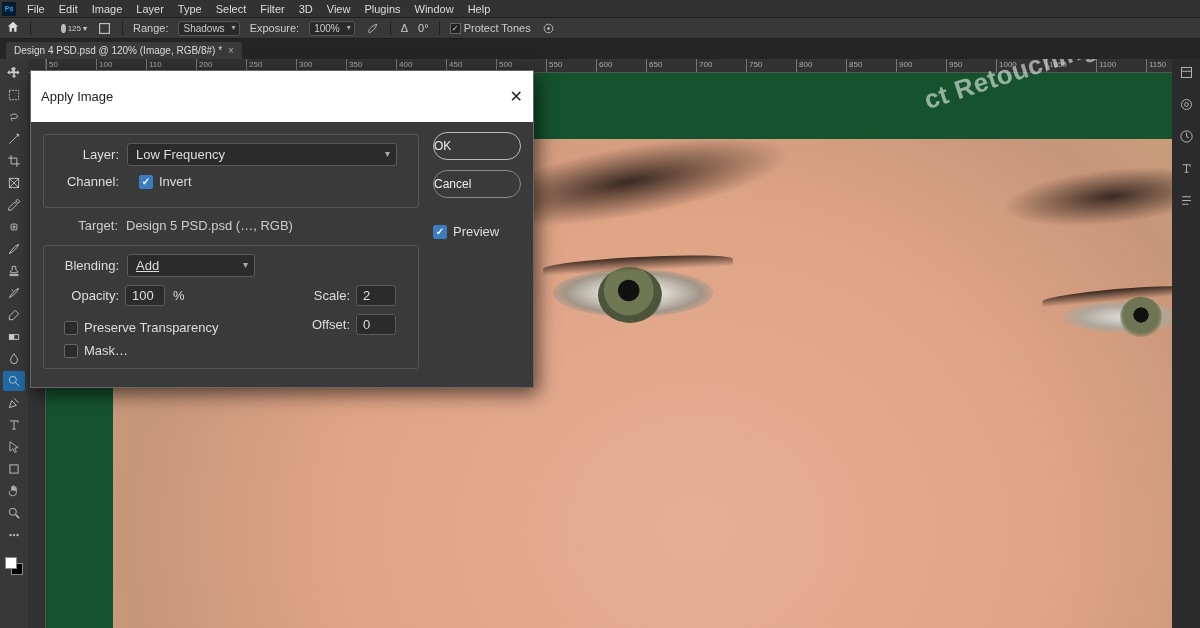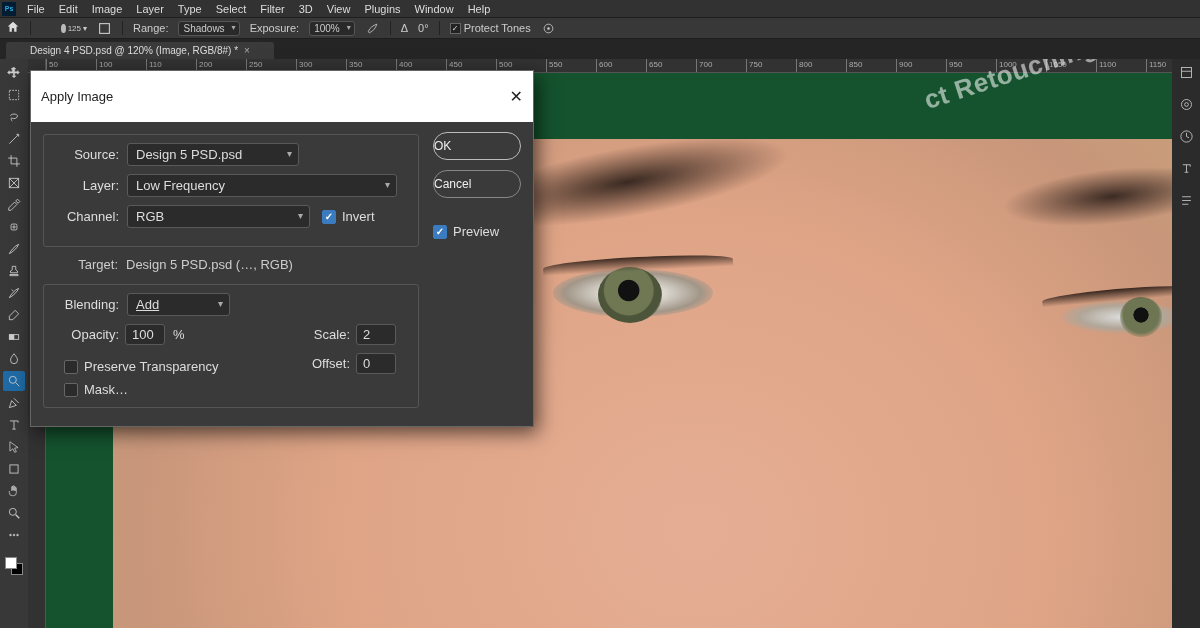--- a/index.html
+++ b/index.html
@@ -15,21 +15,21 @@
   .brush-swatch { width: 26px; height: 16px; display: flex; align-items: center; gap: 2px; margin-left: 20px; }
   .brush-circle { width: 9px; height: 9px; border-radius: 50%; background: #bbb; }
   .opt-dd { background: #292929; border: 1px solid #555; padding: 1px 14px 1px 4px; border-radius: 3px; position: relative; font-size: 10px; }
   .opt-dd::after { content: "▾"; position: absolute; right: 3px; top: 1px; font-size: 8px; color: #aaa; }
   .opt-check { width: 11px; height: 11px; background: #222; border: 1px solid #666; display: inline-flex; align-items: center; justify-content: center; margin-right: 3px; }
   .opt-check.checked::before { content: "✓"; color: #ddd; font-size: 8px; }
   .tiny-icon { width: 15px; height: 15px; display: flex; align-items: center; justify-content: center; }
   .tiny-icon svg { width: 13px; height: 13px; fill: #ccc; stroke: #ccc; }
   
   .doctabrow { display: flex; align-items: flex-end; height: 20px; background: #252525; padding-left: 6px; }
-  .doctab { background: #3a3a3a; color: #ddd; font-size: 10px; padding: 3px 24px; border-top-left-radius: 3px; border-top-right-radius: 3px; display: flex; align-items: center; gap: 6px; }
+  .doctab { background: #3a3a3a; color: #ddd; font-size: 10px; padding: 3px 8px; border-top-left-radius: 3px; border-top-right-radius: 3px; display: flex; align-items: center; gap: 6px; }
   .doctab .x { color: #aaa; font-size: 10px; }
   
   .main { display: flex; height: calc(628px - 18px - 21px - 20px); }
   .toolcol { width: 28px; background: #383838; display: flex; flex-direction: column; align-items: center; padding-top: 4px; }
   .tool { width: 22px; height: 20px; display: flex; align-items: center; justify-content: center; margin-bottom: 2px; border-radius: 2px; }
   .tool svg { width: 14px; height: 14px; fill: #ccc; stroke: #ccc; }
   .tool.sel { background: #1f6aa5; }
   .swatches { margin-top: 10px; position: relative; width: 18px; height: 18px; }
   .sw-back { position: absolute; right: 0; bottom: 0; width: 12px; height: 12px; background: #000; border: 1px solid #888; }
   .sw-front { position: absolute; left: 0; top: 0; width: 12px; height: 12px; background: #fff; border: 1px solid #888; }
@@ -57,21 +57,21 @@
   .dlg-title .x { font-size: 16px; font-weight: 300; }
   .dlg-body { display: flex; padding: 10px 12px 18px 12px; gap: 14px; color: #ddd; font-size: 13px; }
   .dlg-left { flex: 1; }
   .row { display: flex; align-items: center; margin-bottom: 8px; }
   .row label { width: 75px; text-align: right; margin-right: 8px; color: #ddd; }
   .dd { background: #2b2b2b; border: 1px solid #5a5a5a; border-radius: 3px; padding: 3px 22px 3px 8px; color: #ddd; font-size: 13px; position: relative; }
   .dd::after { content: "▾"; position: absolute; right: 6px; top: 4px; font-size: 10px; color: #aaa; }
   .dd.source { width: 172px; }
   .dd.layer { width: 270px; }
   .dd.channel { width: 183px; }
-  .dd.blend { width: 103px; text-decoration: underline; }
+  .dd.blend { width: 128px; text-decoration: underline; }
   .chk { width: 14px; height: 14px; background: #2b2b2b; border: 1px solid #666; border-radius: 2px; display: inline-flex; align-items: center; justify-content: center; margin-right: 6px; }
   .chk.checked { background: #3b7bbf; border-color: #3b7bbf; }
   .chk.checked::before { content: "✓"; color: #fff; font-size: 10px; font-weight: bold; }
   .inline { display: inline-flex; align-items: center; }
   fieldset { border: 1px solid #555; border-radius: 3px; padding: 8px 12px 10px 0; margin-top: 2px; }
   .num { background: #2b2b2b; border: 1px solid #5a5a5a; border-radius: 3px; padding: 2px 6px; width: 40px; color: #ddd; font-size: 13px; }
   .target-row { margin-left: 20px; margin-bottom: 12px; color: #ccc; }
   .dlg-right { width: 88px; display: flex; flex-direction: column; gap: 10px; align-items: stretch; }
   .btn { background: #3a3a3a; border: 1px solid #888; border-radius: 18px; padding: 6px 0; text-align: left; font-size: 12px; color: #eee; }
   .btn.primary { border: 1.5px solid #bbb; }
@@ -342,30 +342,25 @@
 
 <div class="dialog">
   <div class="dlg-title">
     <span>Apply Image</span>
     <span class="x">✕</span>
   </div>
   <div class="dlg-body">
     <div class="dlg-left">
       <fieldset>
         <div class="row">
-          <label>Source:</label>
-          <div class="dd source">Design 5 PSD.psd</div>
-        </div>
-        <div class="row">
           <label>Layer:</label>
           <div class="dd layer">Low Frequency</div>
         </div>
         <div class="row">
           <label>Channel:</label>
-          <div class="dd channel">RGB</div>
           <span style="width:12px"></span>
           <span class="inline">
             <span class="chk checked"></span>
             <span>Invert</span>
           </span>
         </div>
       </fieldset>
       <div class="row target-row" style="margin-top:10px;">
         <span style="width:55px;text-align:right;margin-right:8px;">Target:</span>
         <span>Design 5 PSD.psd (…, RGB)</span>

